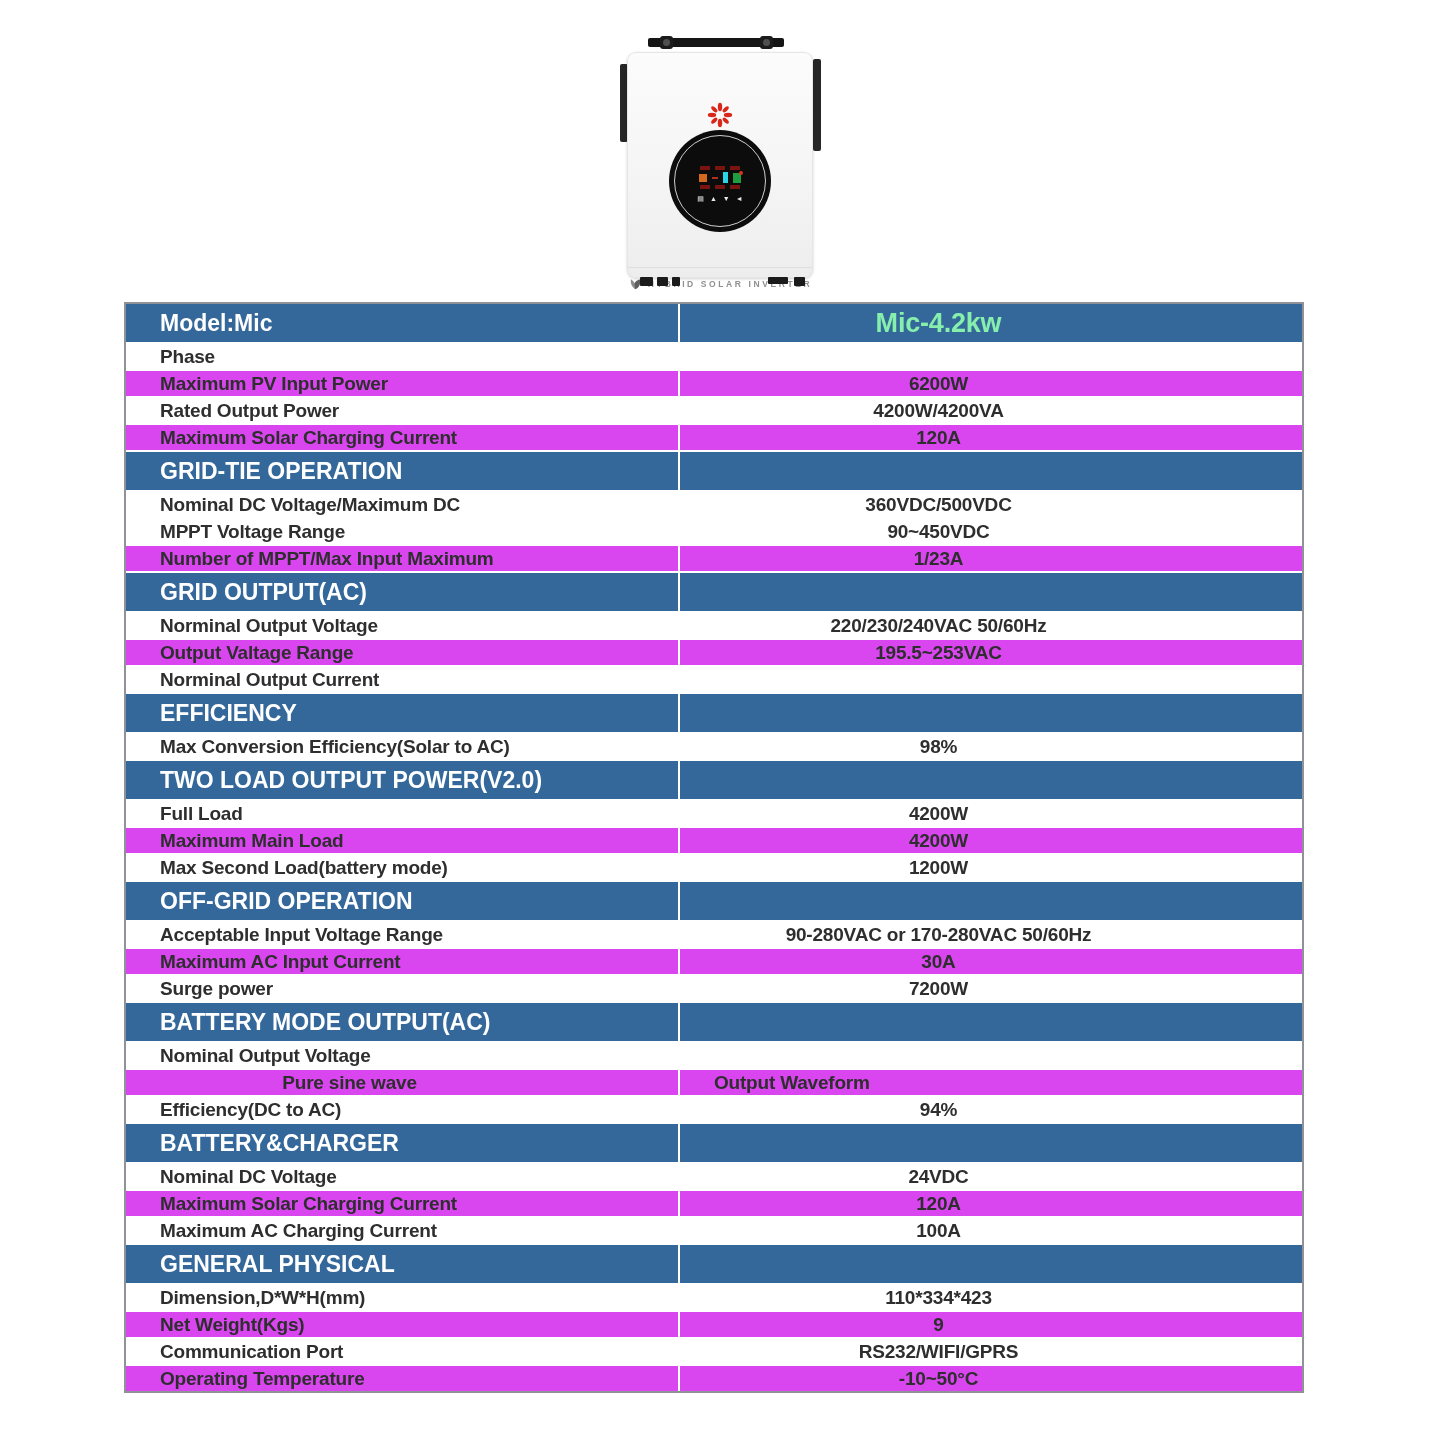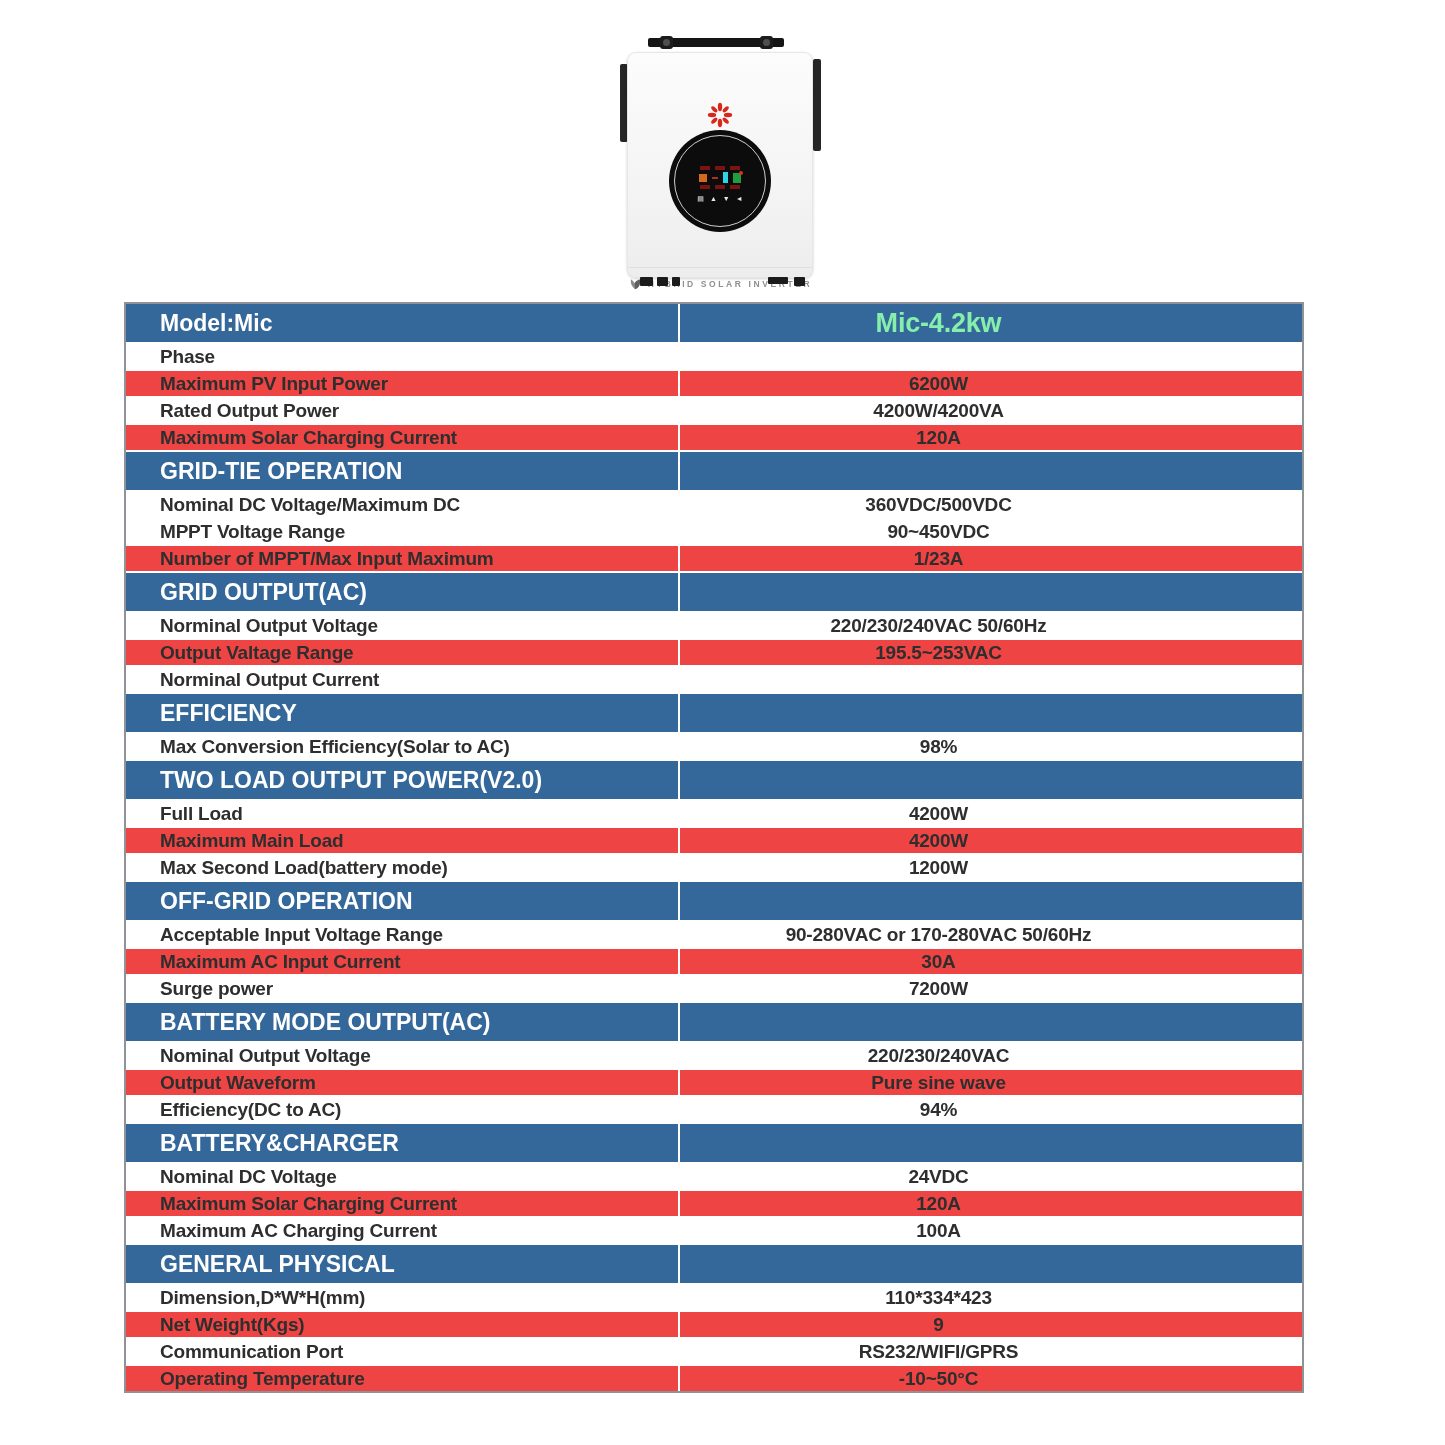--- a/index.html
+++ b/index.html
@@ -48,21 +48,21 @@
   .stub{position:absolute;top:249px;background:#1b1b1b;border-radius:1px;}
   
   .spec-table{
     position:absolute;left:124px;top:302px;width:1180px;
     border:2px solid #8f9296;background:#ffffff;box-sizing:border-box;
   }
   .row{display:grid;grid-template-columns:552px 1fr;column-gap:2px;margin-top:2px;}
   .row:first-child{margin-top:0;}
   .cell{display:flex;align-items:center;background:#ffffff;box-sizing:border-box;}
   .row.data .cell{height:25px;text-align:right;}
-  .row.alt .cell{background:#ef4444;}
+  .row.alt .cell{background:#d946ef;}
   .row.head .cell{height:38px;background:#34689b;}
   .lbl{padding-left:34px;font-size:19px;font-weight:600;color:#2e2e2e;letter-spacing:-0.2px;white-space:nowrap;}
   .val{justify-content:center;padding-right:105px;font-size:19px;font-weight:600;color:#2e2e2e;letter-spacing:-0.2px;}
   .row.head .lbl{font-size:23px;font-weight:bold;color:#ffffff;letter-spacing:0;}
   .row.head .val{font-size:27px;font-weight:bold;color:#86efac;}
 </style>
 </head>
 <body>
 
 <div class="device">
@@ -235,25 +235,24 @@
     <div class="cell lbl">Surge power</div>
     <div class="cell val">7200W</div>
   </div>
 
   <div class="row head">
     <div class="cell lbl">BATTERY MODE OUTPUT(AC)</div>
     <div class="cell val"></div>
   </div>
   <div class="row data">
     <div class="cell lbl">Nominal Output Voltage</div>
-    <div class="cell val">220/230/240VAC</div>
-  </div>
-  <div class="row data alt">
+  </div>
+  <div class="row data alt">
+    <div class="cell val">Pure sine wave</div>
     <div class="cell lbl">Output Waveform</div>
-    <div class="cell val">Pure sine wave</div>
   </div>
   <div class="row data">
     <div class="cell lbl">Efficiency(DC to AC)</div>
     <div class="cell val">94%</div>
   </div>
 
   <div class="row head">
     <div class="cell lbl">BATTERY&amp;CHARGER</div>
     <div class="cell val"></div>
   </div>

